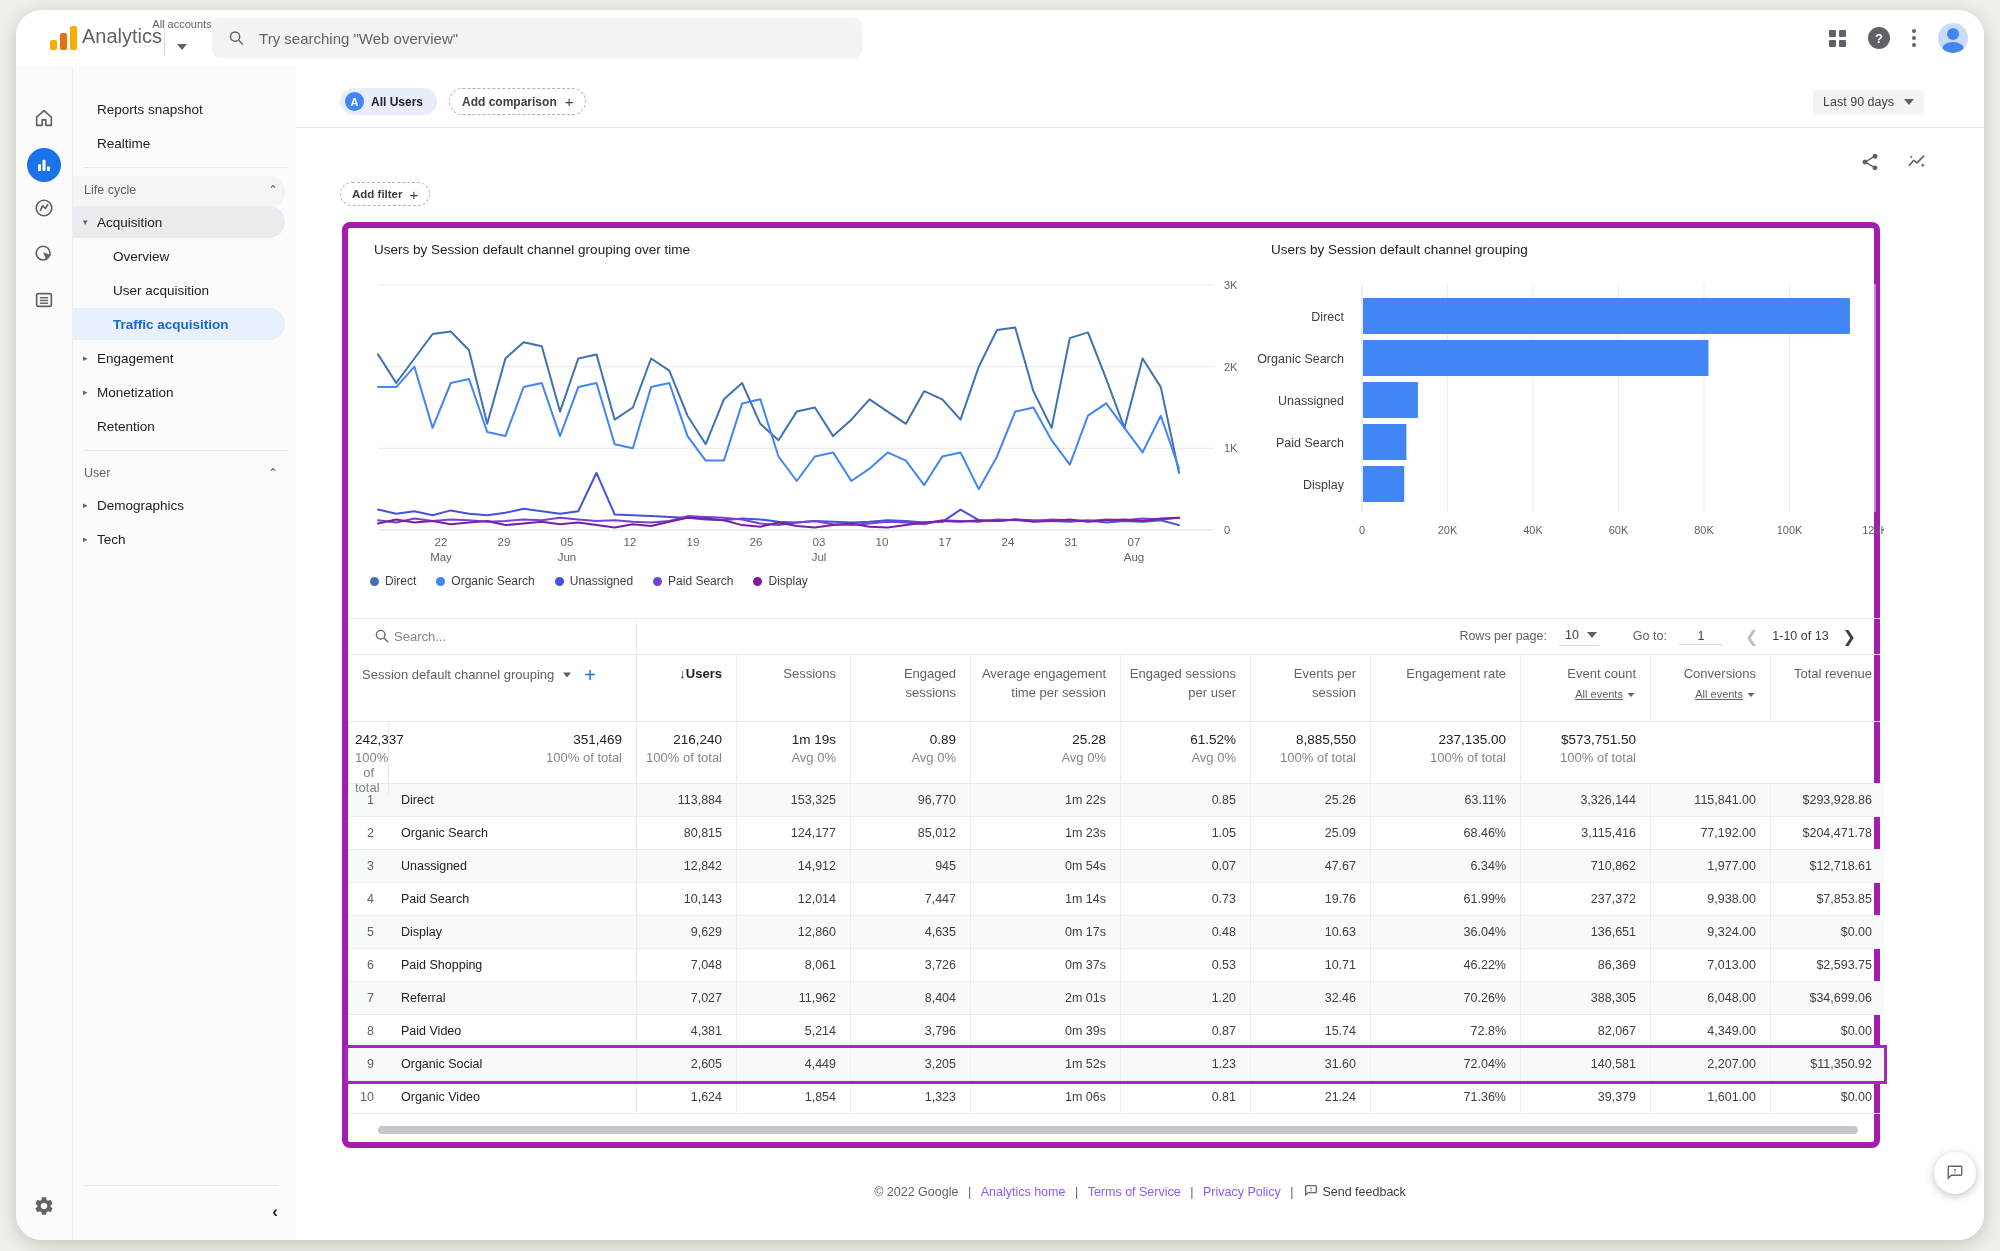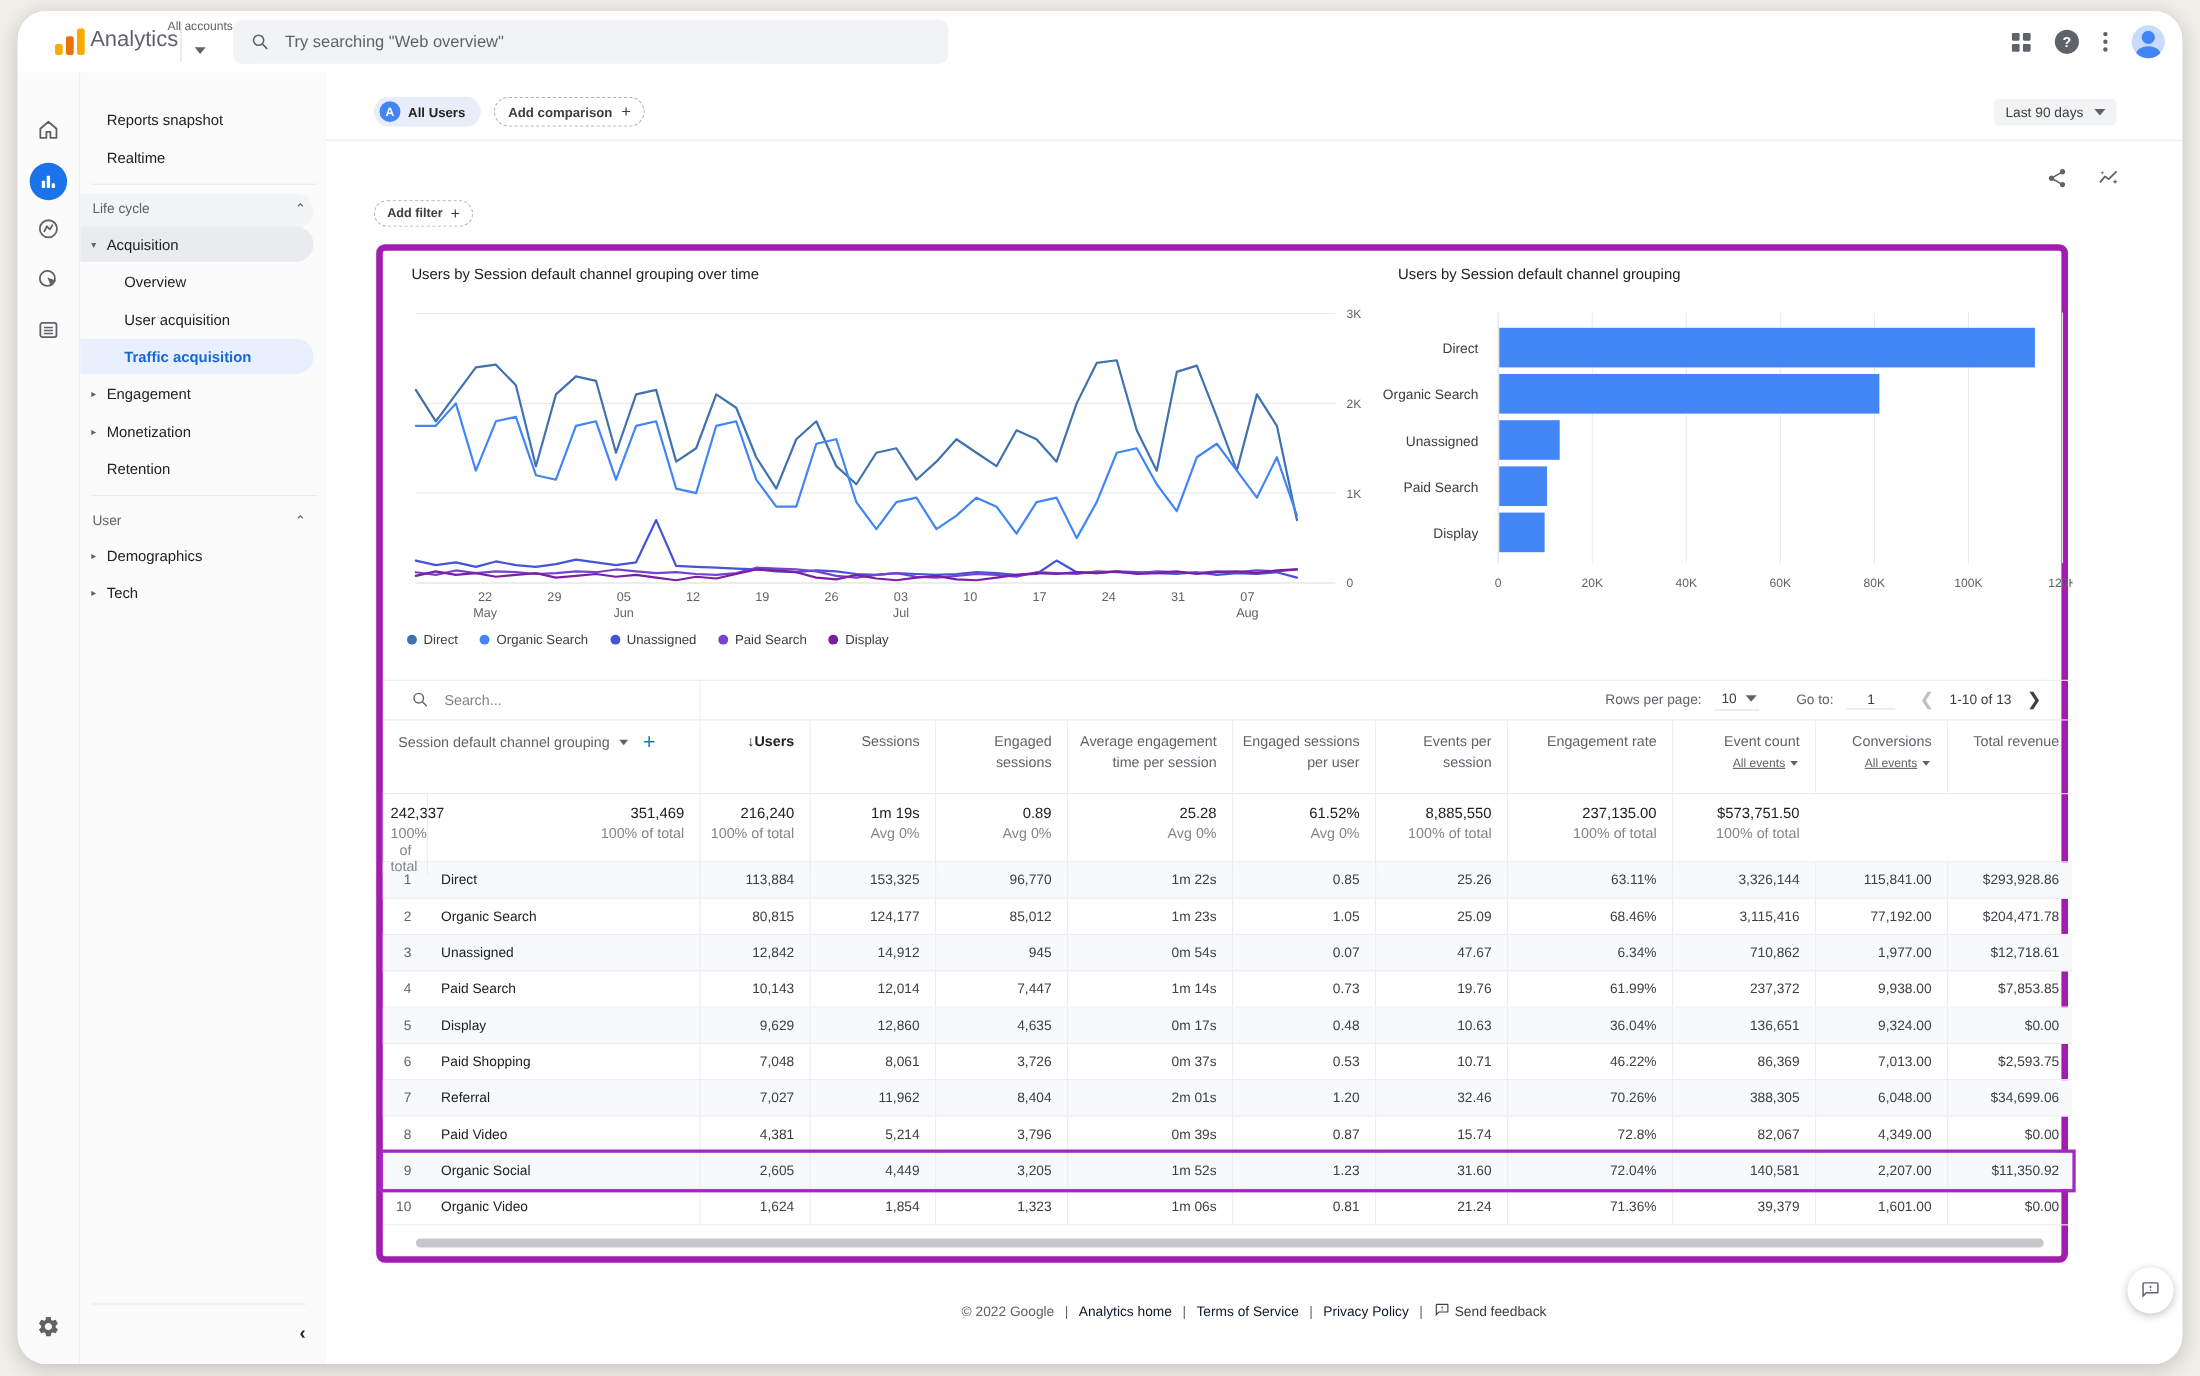--- a/index.html
+++ b/index.html
@@ -69,21 +69,21 @@
   .card{position:absolute;left:46px;top:156px;width:1538px;height:926px;border:6px solid #a21caf;border-radius:8px;box-sizing:border-box;background:#fff;}
   .chart-title{position:absolute;font-size:13.5px;color:#202124;}
   .legend{position:absolute;left:22px;top:346px;display:flex;gap:20px;align-items:center;}
   .legend .li{display:flex;align-items:center;gap:6px;font-size:12px;color:#3c4043;}
   .legend .dot{width:9px;height:9px;border-radius:50%;}
   
   .tablewrap{position:absolute;left:0;top:390px;width:1536px;}
   .t-topline{position:absolute;left:0;top:0;width:100%;height:1px;background:#e8eaed;}
   .search-row{position:relative;height:36px;display:flex;align-items:center;border-bottom:1px solid #e8eaed;}
   .search-row .vline{position:absolute;left:288px;top:0;bottom:0;width:1px;background:#ededf0;}
-  .tsearch{display:flex;align-items:center;gap:12px;margin-left:26px;width:230px;}
+  .tsearch{display:flex;align-items:center;gap:2px;margin-left:26px;width:230px;}
   .tsearch input{border:none;outline:none;font-size:13px;color:#5f6368;width:170px;font-family:inherit;background:transparent;}
   .tsearch input::placeholder{color:#80868b;}
   .pager{margin-left:auto;margin-right:28px;display:flex;align-items:center;gap:8px;font-size:12.5px;color:#5f6368;}
   .rpp-val{display:flex;align-items:center;gap:8px;border-bottom:1px solid #dadce0;padding:2px 2px 3px 6px;color:#3c4043;margin-left:4px;}
   .goto-box{width:40px;border:none;border-bottom:1px solid #dadce0;text-align:center;font-size:12.5px;color:#3c4043;outline:none;font-family:inherit;margin-left:4px;background:transparent;}
   .pg-range{color:#3c4043;margin:0 6px;}
   .chev-l{color:#bdc1c6;font-size:16px;margin-left:14px;}
   .chev-r{color:#3c4043;font-size:16px;font-weight:bold;}
   .grid{display:grid;grid-template-columns:40px 248px 100px 114px 120px 150px 130px 120px 150px 130px 120px 116px;}
   .hdr-row{height:67px;box-sizing:border-box;border-bottom:1px solid #e8eaed;}
@@ -103,21 +103,21 @@
   .vb{border-left:1px solid #ededf0;height:100%;}
   .data-row{height:33px;align-items:center;font-size:12.5px;color:#3c4043;box-sizing:border-box;border-bottom:1px solid #ededf0;}
   .data-row.odd{background:#f8f9fa;}
   .data-row .num{text-align:right;padding-right:14px;color:#5f6368;}
   .data-row .chan{color:#202124;font-weight:500;padding-left:13px;}
   .dcell{text-align:right;padding:0 14px 0 6px;height:100%;display:flex;align-items:center;justify-content:flex-end;box-sizing:border-box;}
   .data-row.hl{position:relative;z-index:3;outline:3px solid #a228c0;}
   .scrollbar{position:absolute;left:30px;top:898px;width:1480px;height:8px;border-radius:4px;background:#c4c7cc;}
   
   .footer{position:absolute;left:0;right:0;top:1118px;text-align:center;font-size:12.5px;color:#5f6368;}
-  .footer a{color:#0f172a;text-decoration:none;font-weight:500;}
+  .footer a{color:#8b5cf6;text-decoration:none;font-weight:500;}
   .footer .sep{margin:0 6px;color:#5f6368;}
   .footer .fb{color:#3c4043;font-weight:500;}
   .fab{position:absolute;left:1918px;top:1142px;width:42px;height:42px;border-radius:50%;background:#fff;box-shadow:0 2px 8px rgba(0,0,0,.25);display:flex;align-items:center;justify-content:center;}
   svg{display:block;}
 </style>
 </head>
 <body>
 
 <div class="stage">
 <div class="window">

